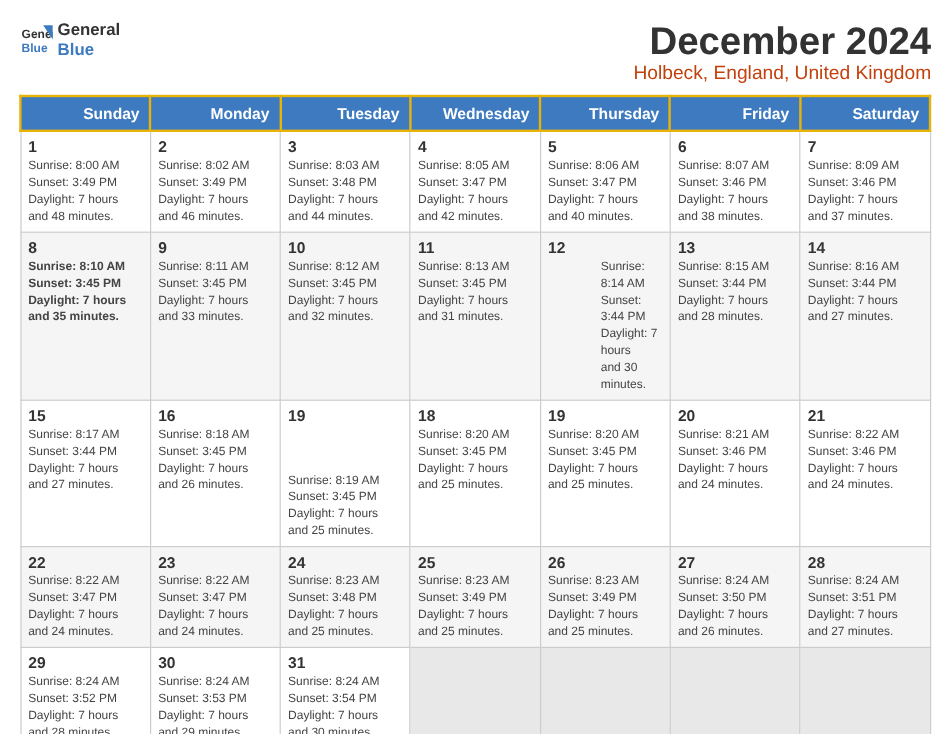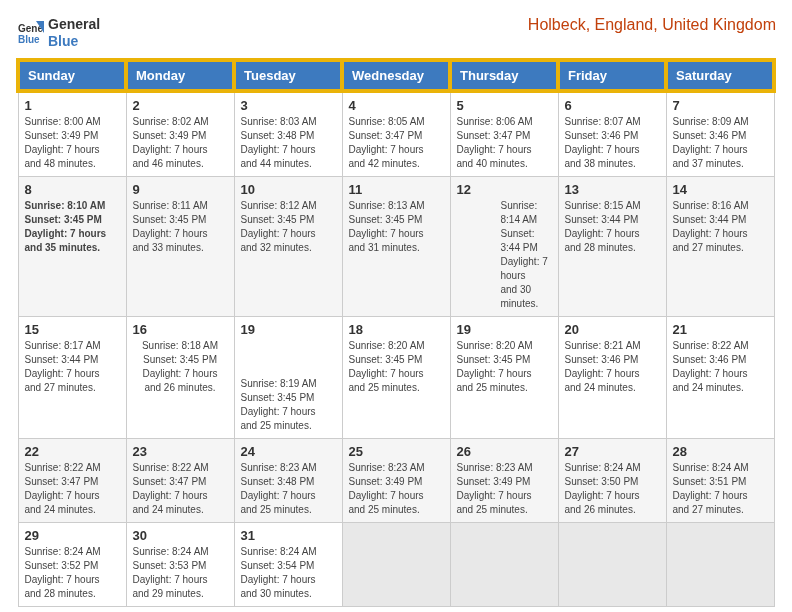--- a/index.html
+++ b/index.html
@@ -44,25 +44,25 @@
       color: #c2410c;
     }
     .calendar {
       width: 100%;
       border-collapse: collapse;
       font-size: 11px;
     }
     .calendar th {
       background-color: #3d7abf;
       color: #fff;
-      text-align: left;
+      text-align: right;
       padding: 6px 8px;
       font-size: 13px;
       font-weight: bold;
-      border: 4px solid #eab308;
+      border: 2px solid #eab308;
     }
     .calendar td {
       border: 1px solid #ccc;
       vertical-align: top;
       padding: 5px 6px;
       width: 108px;
       min-height: 80px;
       background: #fff;
     }
     .calendar tr:nth-child(even) td {
@@ -93,20 +93,21 @@
       <text x="2" y="13" font-size="10" font-weight="bold" fill="#333">General</text>
       <text x="2" y="24" font-size="10" font-weight="bold" fill="#3d7abf">Blue</text>
       <polygon points="20,2 28,2 28,14" fill="#3d7abf"></polygon>
     </svg>
     <div>
       <div class="logo-text">General</div>
       <div class="logo-text" style="color:#3d7abf;">Blue</div>
     </div>
   </div>
   <div class="title-area">
+    <div class="month-title">December 2024</div>
     <div class="location-title">Holbeck, England, United Kingdom</div>
   </div>
 </div>
 
 <table class="calendar">
   <thead>
     <tr id="weekday-header">
         <th>Sunday</th>
         <th>Monday</th>
         <th>Tuesday</th>
@@ -222,21 +223,21 @@
       <tr>
         <td>
           <span class="day-number">15</span>
           <div class="day-info" style="white-space: pre-line;">Sunrise: 8:17 AM
 Sunset: 3:44 PM
 Daylight: 7 hours
 and 27 minutes.</div>
         </td>
         <td>
           <span class="day-number">16</span>
-          <div class="day-info" style="white-space: pre-line; text-align: center;">Sunrise: 8:18 AM
+          <div class="day-info" style="white-space: pre-line;">Sunrise: 8:18 AM
 Sunset: 3:45 PM
 Daylight: 7 hours
 and 26 minutes.</div>
         </td>
         <td>
           <span class="day-number">19</span>
           <div class="day-info" style="white-space: pre-line; margin-top: 40px;">Sunrise: 8:19 AM
 Sunset: 3:45 PM
 Daylight: 7 hours
 and 25 minutes.</div>

